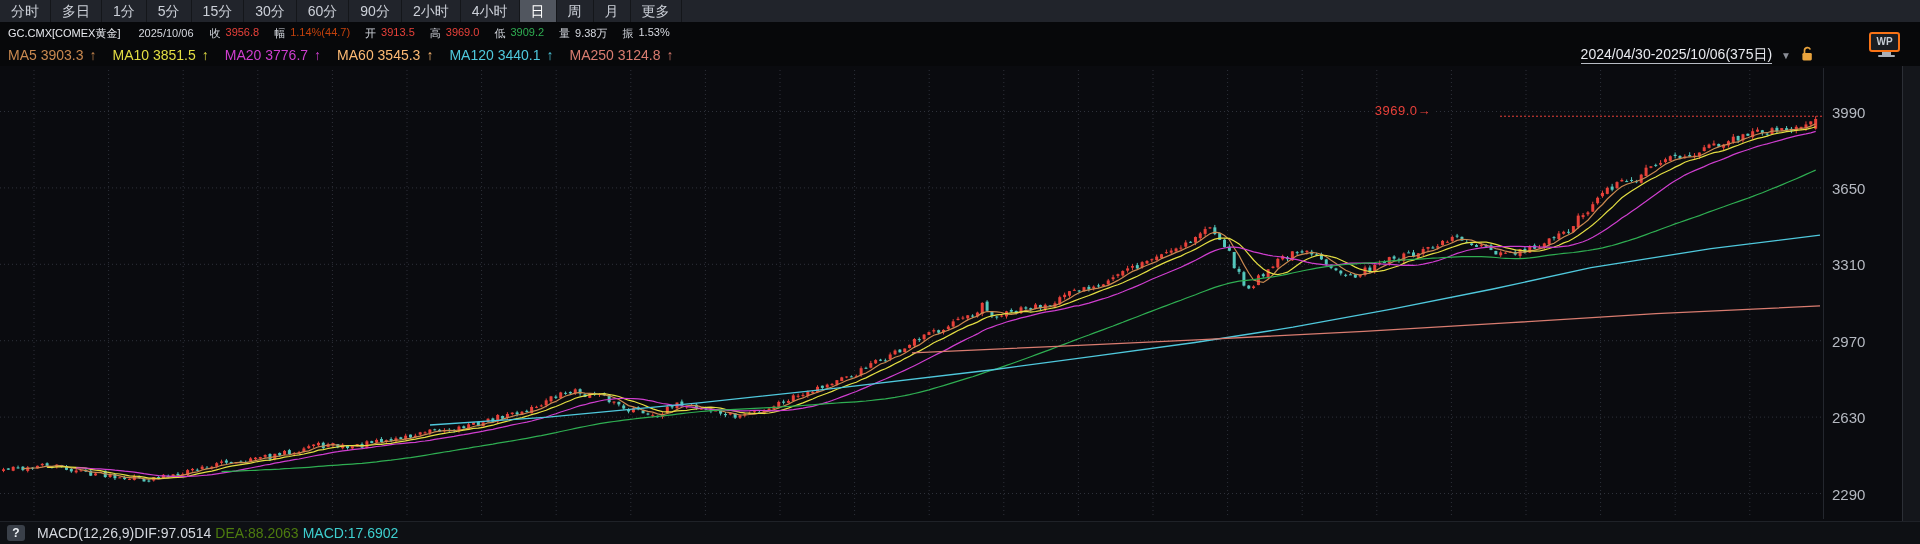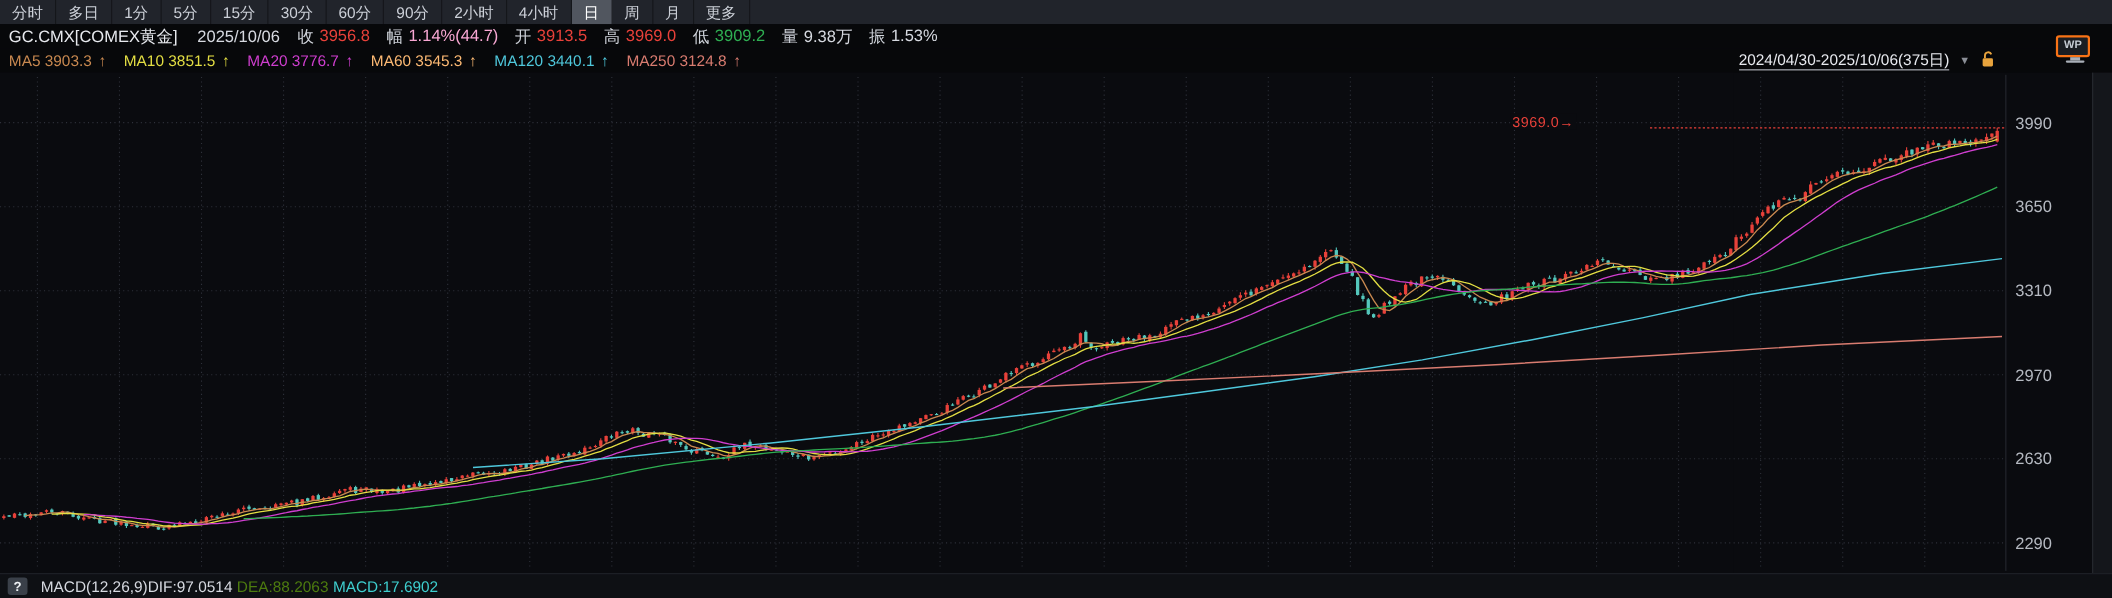--- a/index.html
+++ b/index.html
@@ -11,21 +11,21 @@
   .topbar{position:absolute;top:0;left:0;width:1920px;height:22px;background:#21242b;
           display:flex;justify-content:space-between;align-items:center}
   .tabs,.tools{display:flex;align-items:stretch}
   .tab{padding:0 11px;font-size:14px;line-height:22px;color:#ccd0d8;border-right:1px solid #14161a;
        white-space:nowrap;cursor:default}
   .tab.active{background:#51565f;color:#ffffff}
   .tab.icon{font-size:15px;color:#b9bec6}
 
   
   .infobar{position:absolute;top:22px;left:0;width:1920px;height:22px;background:#07080a;
-           display:flex;align-items:center;padding-left:8px;font-size:15px;color:#d6d9e0;white-space:nowrap}
+           display:flex;align-items:center;padding-left:8px;font-size:11px;color:#d6d9e0;white-space:nowrap}
   .infobar .sym{margin-right:18px;color:#e8eaef}
   .infobar .dt{margin-right:16px}
   .fld{display:flex;margin-right:15px}
   .fld .lb{color:#cfd3da;margin-right:5px}
 
   
   .mabar{position:absolute;top:44px;left:0;width:1920px;height:22px;background:#07080a;
          display:flex;align-items:center;padding-left:8px;font-size:14px;white-space:nowrap}
   .ma-item{margin-right:16px}
   .ma-item .arr{margin-left:6px}
@@ -86,21 +86,21 @@
   <div class="infobar">
     <span class="sym">GC.CMX[COMEX黄金]</span>
     <span class="dt">2025/10/06</span>
     <span id="info-fields" style="display:flex">
         <span class="fld">
           <span class="lb">收</span>
           <span style="color: rgb(232, 65, 58);">3956.8</span>
         </span>
         <span class="fld">
           <span class="lb">幅</span>
-          <span style="color: #f9a8d4;">1.14%(44.7)</span>
+          <span style="color: #c2410c;">1.14%(44.7)</span>
         </span>
         <span class="fld">
           <span class="lb">开</span>
           <span style="color: rgb(232, 65, 58);">3913.5</span>
         </span>
         <span class="fld">
           <span class="lb">高</span>
           <span style="color: rgb(232, 65, 58);">3969.0</span>
         </span>
         <span class="fld">

